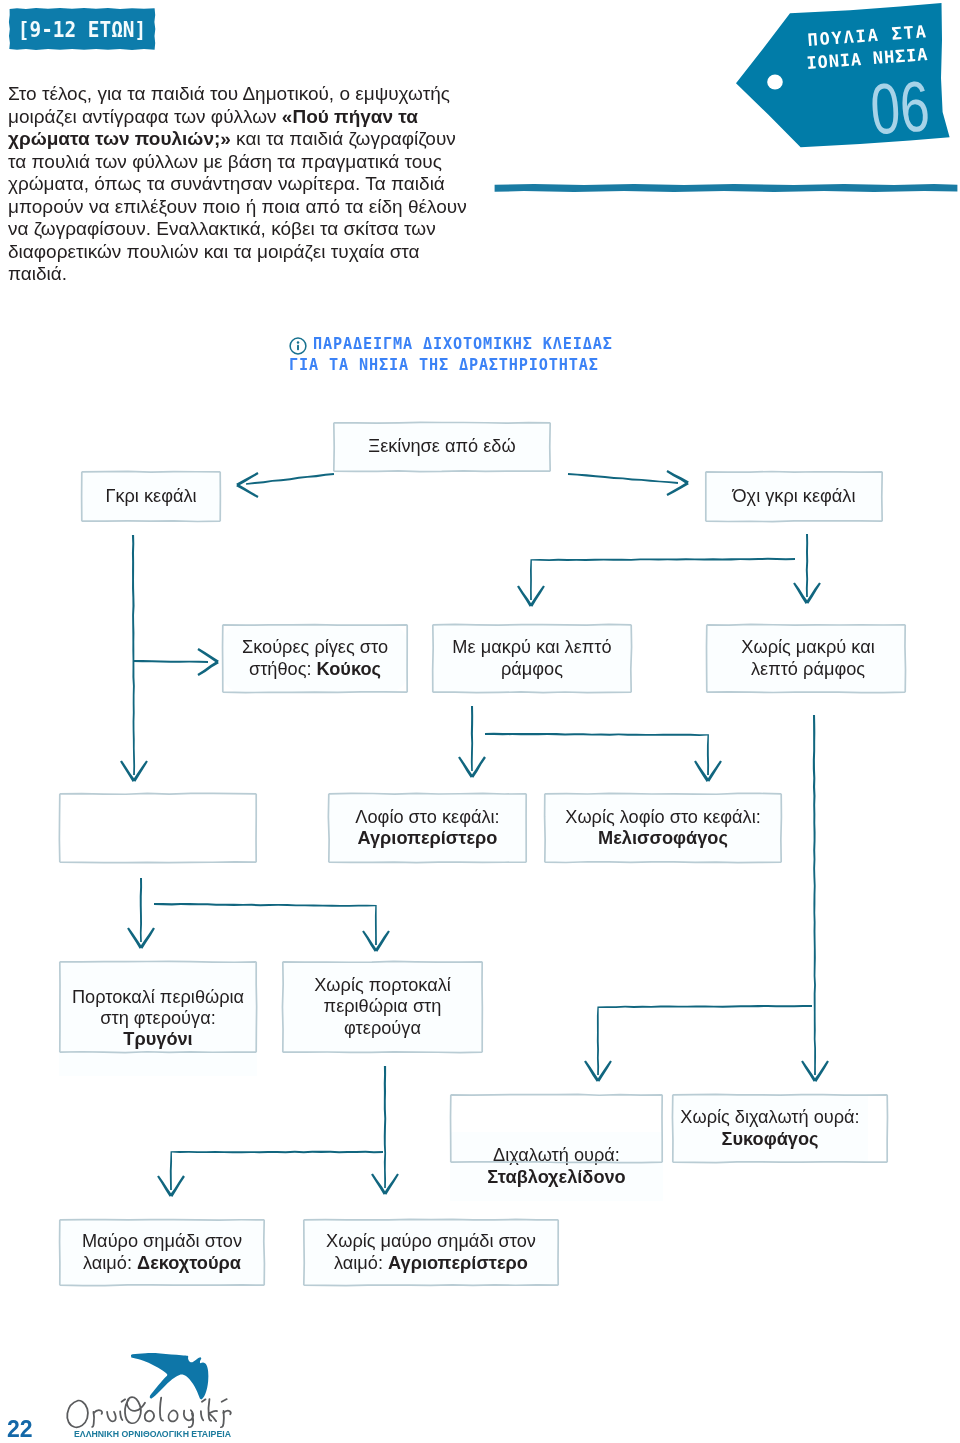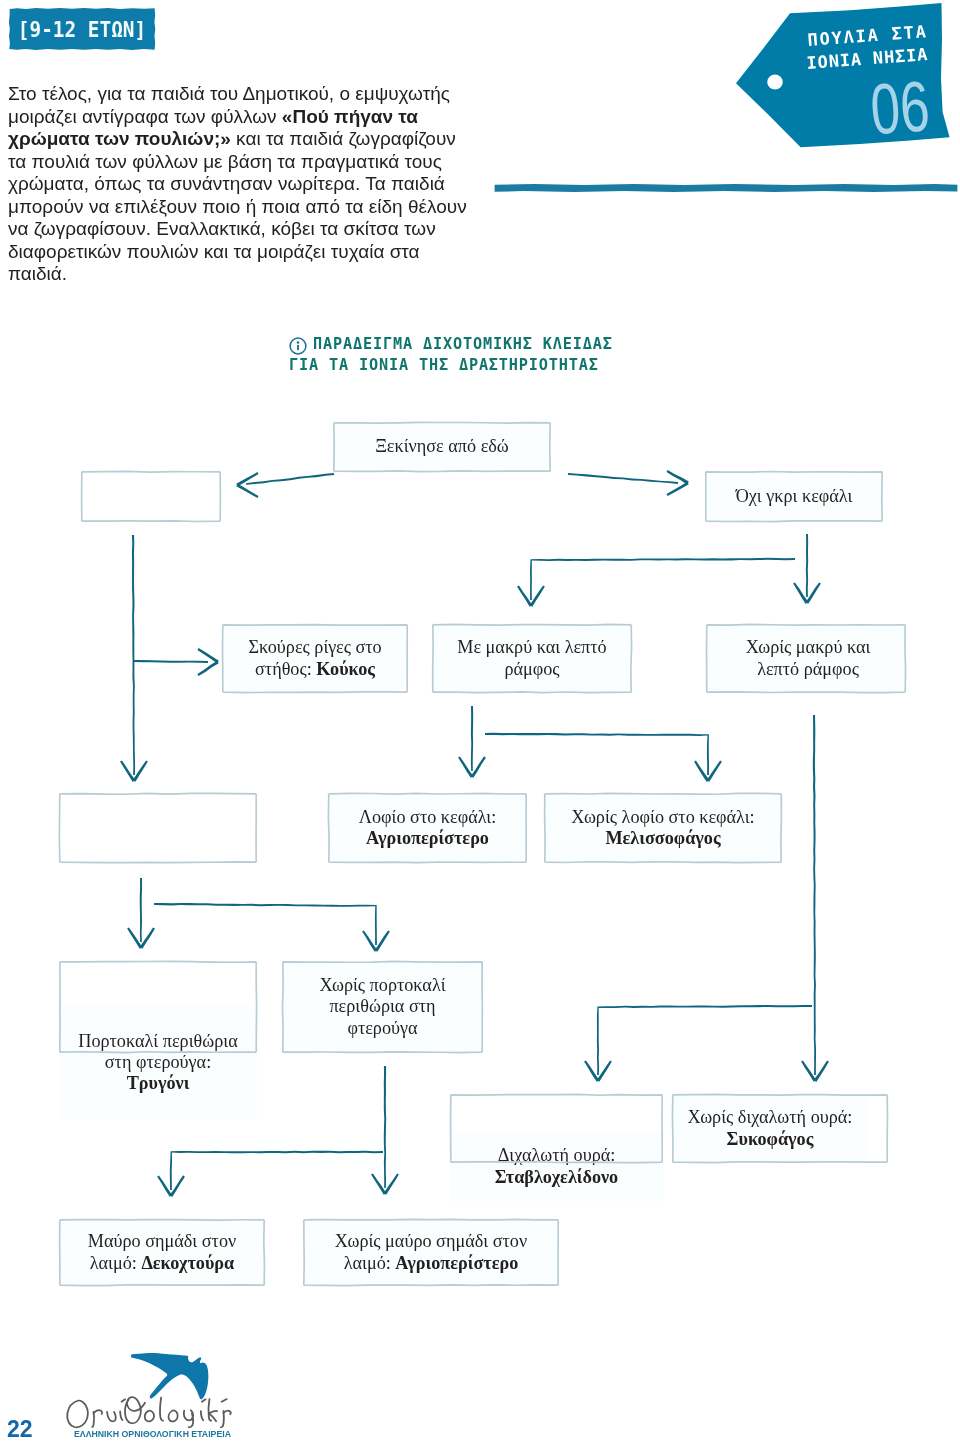--- a/index.html
+++ b/index.html
@@ -28,33 +28,33 @@
   #tag .tagtxt{position:absolute;color:#ffffff;font-family:"DejaVu Sans Mono",monospace;
       font-weight:bold;line-height:1;white-space:nowrap;transform-origin:left top;}
   #tag .t1{left:77px;top:32px;font-size:17px;letter-spacing:1.8px;transform:rotate(-4.2deg);}
   #tag .t2{left:76px;top:55px;font-size:17px;letter-spacing:0.85px;transform:rotate(-4.2deg);}
   #tag .t3{left:138px;top:74px;font-size:66px;letter-spacing:0px;color:#a7d3e8;font-family:"Liberation Sans",sans-serif;font-weight:normal;transform:rotate(-4.2deg) scaleX(0.80) scaleY(1.08);transform-origin:left top;}
 
   
   #hrule{position:absolute;left:494px;top:183px;width:464px;height:10px;}
 
   
-  #sec-head{position:absolute;left:289px;top:334px;color:#0f766e;
+  #sec-head{position:absolute;left:289px;top:334px;color:#3b82f6;
       font-family:"DejaVu Sans Mono",monospace;font-size:15.2px;line-height:21px;
       letter-spacing:0.85px;font-weight:bold;white-space:nowrap;}
   #sec-head .ic{position:absolute;left:0px;top:3px;width:18px;height:18px;line-height:0;}
 
   
   #diagram{position:absolute;left:0;top:0;width:960px;height:1443px;}
   .node{position:absolute;box-sizing:border-box;background:#fdfeff;
       border:0;background:#fbfeff;display:flex;align-items:center;justify-content:center;
       text-align:center;color:#231f20;font-family:"Liberation Sans",sans-serif;font-size:18.2px;line-height:21.3px;padding:2px 4px;}
   .node b{font-weight:bold;}
   #svg-lines,#svg-borders{position:absolute;left:0;top:0;pointer-events:none;}
-  #svg-borders{z-index:3;} #svg-lines{z-index:1;} .node{z-index:2;font-family:Liberation Serif, serif;}
+  #svg-borders{z-index:3;} #svg-lines{z-index:1;} .node{z-index:2;}
 
   
   #pageno{position:absolute;left:7px;top:1418px;color:#1468a8;
       font-family:"Liberation Sans",sans-serif;font-weight:bold;font-size:23px;line-height:1;}
   #logo{position:absolute;left:28px;top:1342px;width:230px;height:110px;}
 </style>
 </head>
 <body>
 
 <div class="page">
@@ -91,21 +91,21 @@
              L463.4 8.6 L430 8.0 L380 9.0 L330 7.9 L280 9.0 L230 8.0 L180 9.1 L130 8.0 L80 9.0 L30 8.1 L0.6 8.7 Z" fill="#1a7ba3"></path>
   </svg>
 
   <div id="sec-head">
     <span class="ic">
       <svg width="18" height="18" viewBox="0 0 18 18">
         <circle cx="9" cy="9" r="7.9" fill="none" stroke="#17718f" stroke-width="1.5"></circle>
         <circle cx="9" cy="5.4" r="1.25" fill="#17718f"></circle>
         <rect x="8.05" y="7.7" width="1.9" height="5.6" rx="0.7" fill="#17718f"></rect>
       </svg></span><span style="margin-left:24px">ΠΑΡΑΔΕΙΓΜΑ ΔΙΧΟΤΟΜΙΚΗΣ ΚΛΕΙΔΑΣ</span><br>
-    <span style="margin-left:0px">ΓΙΑ ΤΑ ΙΟΝΙΑ ΤΗΣ ΔΡΑΣΤΗΡΙΟΤΗΤΑΣ</span>
+    <span style="margin-left:0px">ΓΙΑ ΤΑ ΝΗΣΙΑ ΤΗΣ ΔΡΑΣΤΗΡΙΟΤΗΤΑΣ</span>
   </div>
 
   <div id="diagram">
     <svg id="svg-borders" width="960" height="1443" viewBox="0 0 960 1443">
         <path d="M333.80 422.80L355.30 422.92L376.79 423.14L399.00 422.78L420.52 422.40L441.85 422.51L463.92 422.49L485.54 422.77L506.80 423.18L528.53 422.69L550.20 422.80 M550.20 422.80L549.75 446.74L550.20 471.20 M550.20 471.20L528.66 471.14L506.57 471.18L485.41 471.29L463.55 470.79L441.63 471.46L419.96 471.64L398.33 470.84L377.27 471.33L355.51 471.38L333.80 471.20 M333.80 471.20L334.21 447.37L333.80 422.80" fill="none" stroke="#b9ccd4" stroke-width="1.7" stroke-linejoin="round"></path>
         <path d="M81.80 471.80L104.72 471.70L127.96 471.40L150.89 472.10L173.87 471.66L196.90 471.73L220.20 471.80 M220.20 471.80L220.37 496.22L220.20 521.20 M220.20 521.20L197.48 521.51L173.68 520.84L150.74 521.03L127.91 520.95L104.71 521.14L81.80 521.20 M81.80 521.20L81.60 496.53L81.80 471.80" fill="none" stroke="#b9ccd4" stroke-width="1.7" stroke-linejoin="round"></path>
         <path d="M705.80 471.80L727.75 472.08L749.76 472.04L771.70 471.52L794.42 472.20L816.03 471.73L838.00 471.91L860.18 472.22L882.20 471.80 M882.20 471.80L881.78 496.71L882.20 521.20 M882.20 521.20L859.78 520.88L838.03 520.92L815.93 520.78L794.16 520.85L772.37 521.62L750.17 521.34L727.83 521.51L705.80 521.20 M705.80 521.20L705.80 496.61L705.80 471.80" fill="none" stroke="#b9ccd4" stroke-width="1.7" stroke-linejoin="round"></path>
         <path d="M222.80 624.80L246.00 625.19L269.19 624.96L291.83 624.80L314.82 624.54L337.65 625.20L361.45 625.17L383.74 625.08L407.20 624.80 M407.20 624.80L407.19 647.71L407.11 669.47L407.20 692.20 M407.20 692.20L383.89 691.81L361.08 691.87L337.81 692.39L314.69 692.03L291.80 692.38L269.10 692.44L245.58 692.54L222.80 692.20 M222.80 692.20L222.72 669.33L222.53 647.45L222.80 624.80" fill="none" stroke="#b9ccd4" stroke-width="1.7" stroke-linejoin="round"></path>
         <path d="M432.80 624.80L455.00 624.44L476.47 624.80L498.49 625.11L521.36 624.64L543.06 624.69L565.04 624.84L586.91 625.13L608.94 624.37L631.20 624.80 M631.20 624.80L631.58 646.92L630.80 669.34L631.20 692.20 M631.20 692.20L609.18 692.45L587.29 692.56L565.16 691.98L543.17 692.62L520.65 691.96L498.72 692.44L476.46 692.58L454.90 692.15L432.80 692.20 M432.80 692.20L432.67 670.13L433.18 647.70L432.80 624.80" fill="none" stroke="#b9ccd4" stroke-width="1.7" stroke-linejoin="round"></path>
         <path d="M706.80 624.80L728.68 625.13L750.63 624.44L773.11 624.77L795.18 625.10L816.73 624.88L839.24 625.01L860.77 624.97L883.22 625.01L905.20 624.80 M905.20 624.80L904.96 646.90L905.51 669.96L905.20 692.20 M905.20 692.20L883.36 692.53L861.25 692.55L838.82 692.08L817.47 692.04L794.79 692.16L773.02 692.52L751.07 692.15L728.82 691.86L706.80 692.20 M706.80 692.20L706.61 669.78L706.50 647.31L706.80 624.80" fill="none" stroke="#b9ccd4" stroke-width="1.7" stroke-linejoin="round"></path>
@@ -159,39 +159,42 @@
         <path d="M383.91 1066.01L384.04 1074.84L383.77 1083.42L383.91 1091.96L383.84 1100.96L383.82 1109.32L384.30 1118.41L383.99 1127.05L383.77 1135.95L383.85 1144.61L384.33 1153.37L383.86 1161.92L384.05 1170.72L384.20 1179.47L384.16 1187.99L385.84 1188.01L386.03 1179.46L385.76 1170.70L385.81 1161.95L386.07 1153.37L385.77 1144.56L385.79 1135.97L385.96 1127.11L386.22 1118.39L385.85 1109.27L385.79 1100.98L386.03 1091.96L385.89 1083.44L386.09 1074.86L386.09 1065.99Z" fill="#11667f"></path>
         <path d="M371.05 1174.62L375.27 1181.28L379.63 1188.04L383.73 1194.78L386.27 1193.22L382.04 1186.47L377.30 1179.93L372.95 1173.38Z" fill="#11667f"></path>
         <path d="M397.12 1173.43L392.80 1179.90L388.08 1186.40L383.71 1193.19L386.29 1194.81L390.47 1187.97L394.80 1181.22L398.88 1174.57Z" fill="#11667f"></path>
         <path d="M382.97 1150.92L373.96 1151.16L365.50 1150.74L356.29 1150.89L347.67 1150.94L339.11 1151.19L330.26 1150.86L321.25 1150.85L312.22 1150.78L303.75 1151.21L294.79 1150.82L285.59 1151.27L277.04 1151.09L267.97 1150.88L259.38 1151.15L250.76 1151.17L241.51 1151.27L232.69 1151.23L224.09 1151.17L215.05 1151.02L206.21 1151.20L197.71 1151.21L188.77 1150.95L179.63 1151.09L170.57 1151.19L170.20 1161.46L169.81 1171.07L169.93 1180.43L170.11 1190.01L171.89 1189.99L171.78 1180.40L171.70 1171.10L172.05 1161.51L171.91 1152.39L179.62 1152.95L188.76 1152.72L197.68 1152.95L206.22 1153.05L215.05 1152.94L224.06 1152.96L232.67 1153.24L241.52 1153.23L250.77 1153.04L259.40 1153.15L267.98 1152.92L277.00 1152.95L285.61 1153.22L294.80 1152.87L303.76 1153.13L312.25 1152.79L321.24 1152.98L330.23 1152.79L339.10 1153.27L347.70 1152.89L356.31 1152.93L365.47 1152.78L373.93 1153.27L383.03 1153.08Z" fill="#11667f"></path>
         <path d="M157.09 1176.61L161.41 1183.33L165.54 1190.19L169.69 1196.86L172.31 1195.14L167.84 1188.72L163.49 1181.98L158.91 1175.39Z" fill="#11667f"></path>
         <path d="M183.06 1175.37L178.58 1181.95L174.34 1188.65L169.68 1195.11L172.32 1196.89L176.62 1190.11L180.64 1183.26L184.94 1176.63Z" fill="#11667f"></path>
       </svg>
   <div class="node" style="left: 333px; top: 422px; width: 218px; height: 50px;">
         <div><span>Ξεκίνησε από εδώ</span></div>
       </div>
+      <div class="node" style="left: 81px; top: 471px; width: 140px; height: 51px;">
+        <div><span>Γκρι κεφάλι</span></div>
+      </div>
       <div class="node" style="left: 705px; top: 471px; width: 178px; height: 51px;">
         <div><span>Όχι γκρι κεφάλι</span></div>
       </div>
       <div class="node" style="left: 222px; top: 624px; width: 186px; height: 69px; border-radius: 21px;">
         <div><span>Σκούρες ρίγες στο</span><br><span>στήθος: </span><b>Κούκος</b></div>
       </div>
       <div class="node" style="left: 432px; top: 624px; width: 200px; height: 69px;">
         <div><span>Με μακρύ και λεπτό</span><br><span>ράμφος</span></div>
       </div>
       <div class="node" style="left: 706px; top: 624px; width: 200px; height: 69px; padding-left: 8px;">
         <div><span>Χωρίς μακρύ και</span><br><span>λεπτό ράμφος</span></div>
       </div>
       <div class="node" style="left: 328px; top: 793px; width: 199px; height: 70px;">
         <div><span>Λοφίο στο κεφάλι:</span><br><b>Αγριοπερίστερο</b></div>
       </div>
       <div class="node" style="left: 544px; top: 793px; width: 238px; height: 70px;">
         <div><span>Χωρίς λοφίο στο κεφάλι:</span><br><b>Μελισσοφάγος</b></div>
       </div>
-      <div class="node" style="left: 59px; top: 961px; width: 198px; height: 115px; margin-top: 44px;">
+      <div class="node" style="left: 59px; top: 961px; width: 198px; height: 115px;">
         <div><span>Πορτοκαλί περιθώρια</span><br><span>στη φτερούγα:</span><br><b>Τρυγόνι</b></div>
       </div>
       <div class="node" style="left: 282px; top: 961px; width: 201px; height: 92px;">
         <div><span>Χωρίς πορτοκαλί</span><br><span>περιθώρια στη</span><br><span>φτερούγα</span></div>
       </div>
       <div class="node" style="left: 450px; top: 1132px; width: 213px; height: 69px;">
         <div><span>Διχαλωτή ουρά:</span><br><b>Σταβλοχελίδονο</b></div>
       </div>
       <div class="node" style="left: 672px; top: 1094px; width: 196px; height: 69px;">
         <div><span>Χωρίς διχαλωτή ουρά:</span><br><b>Συκοφάγος</b></div>

